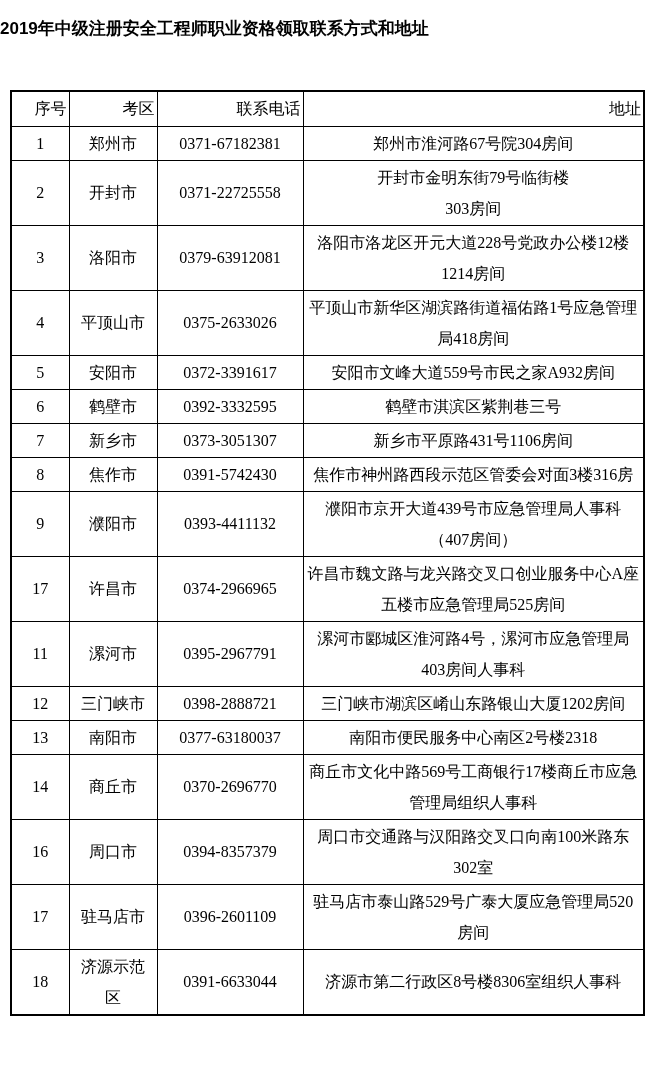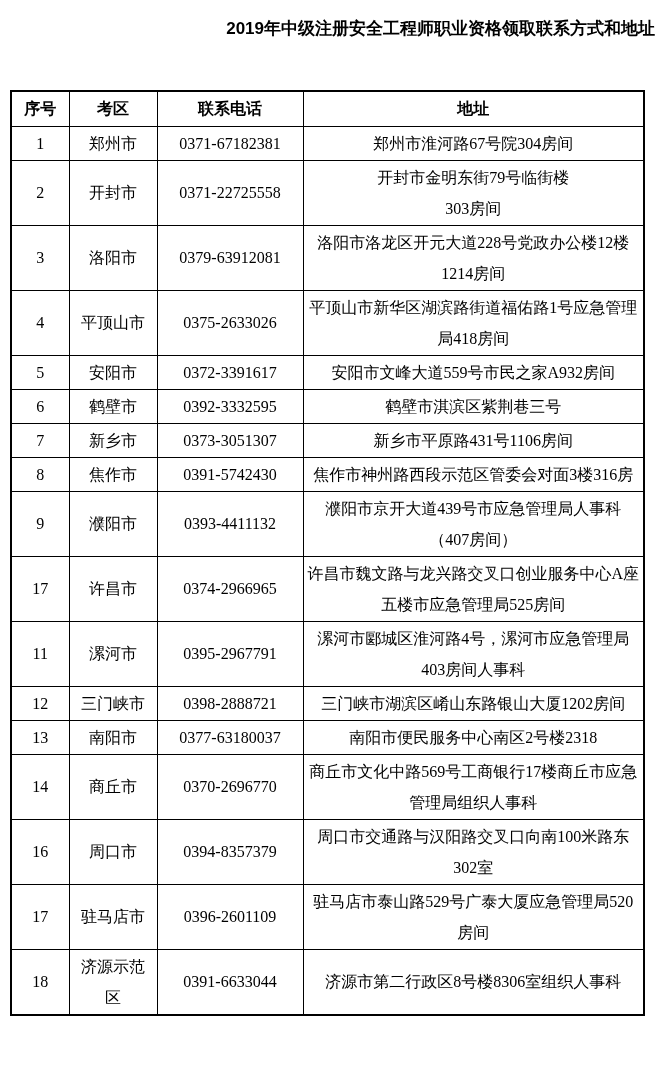--- a/index.html
+++ b/index.html
@@ -8,21 +8,21 @@
     position: relative;
     width: 655px;
     height: 1083px;
     background: #ffffff;
     color: #000000;
     font-family: "Liberation Serif", "DejaVu Serif", serif;
     overflow: hidden;
   }
   .doc-title {
     padding-top: 17px;
-    text-align: right;
+    text-align: left;
     font-family: "Liberation Sans", "DejaVu Sans", sans-serif;
     font-weight: bold;
     font-size: 17px;
     line-height: 23px;
     color: #000000;
   }
   table.contact-table {
     border-collapse: collapse;
     table-layout: fixed;
     margin: 50px 0 0 10px;
@@ -32,22 +32,22 @@
   .contact-table th, .contact-table td {
     border: 1px solid #000000;
     font-size: 16px;
     line-height: 31px;
     padding: 1px 2px;
     vertical-align: middle;
     color: #000000;
     overflow: hidden;
   }
   .contact-table th {
-    font-weight: bold;
-    text-align: center;
+    font-weight: normal;
+    text-align: right;
     height: 35px;
   }
   .col-no    { width: 58px;  text-align: center; }
   .col-area  { width: 88px;  text-align: center; }
   .col-phone { width: 146px; text-align: center; }
   .col-address { text-align: left; padding-left: 7px; padding-right: 4px; margin-left: 28px; }
   td.col-no, td.col-area, td.col-phone { text-align: center; }
   td { height: 34px; }
   .text-line { white-space: nowrap; text-align: center; }
 </style>

